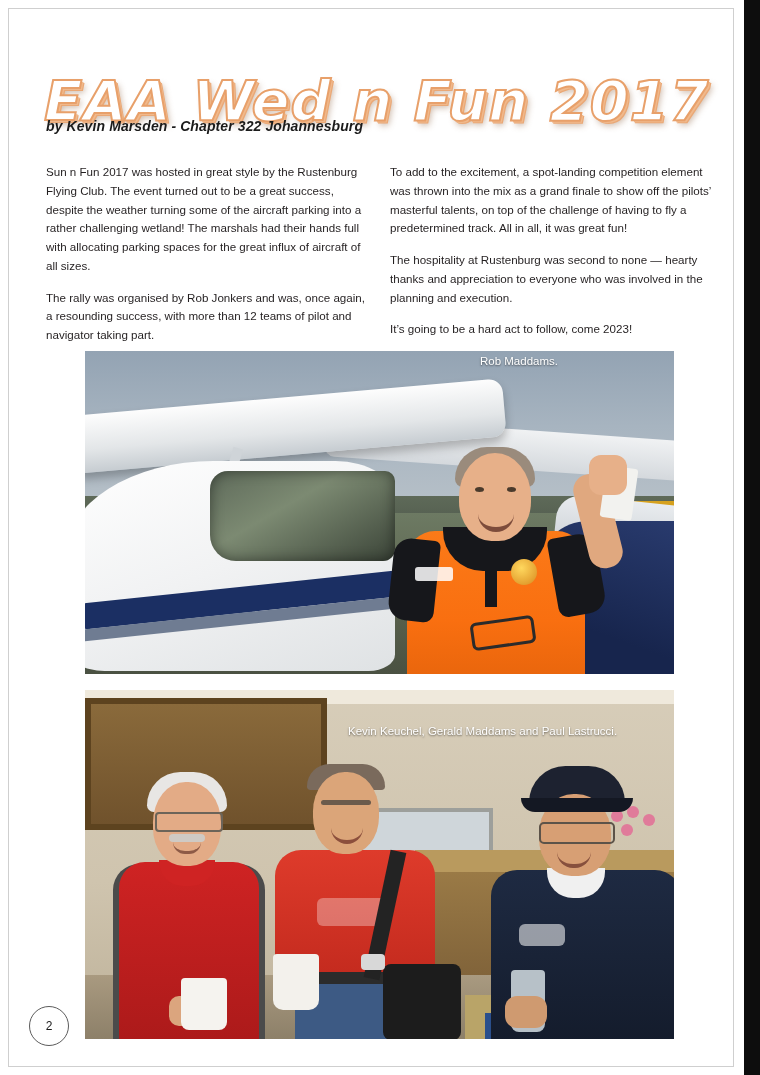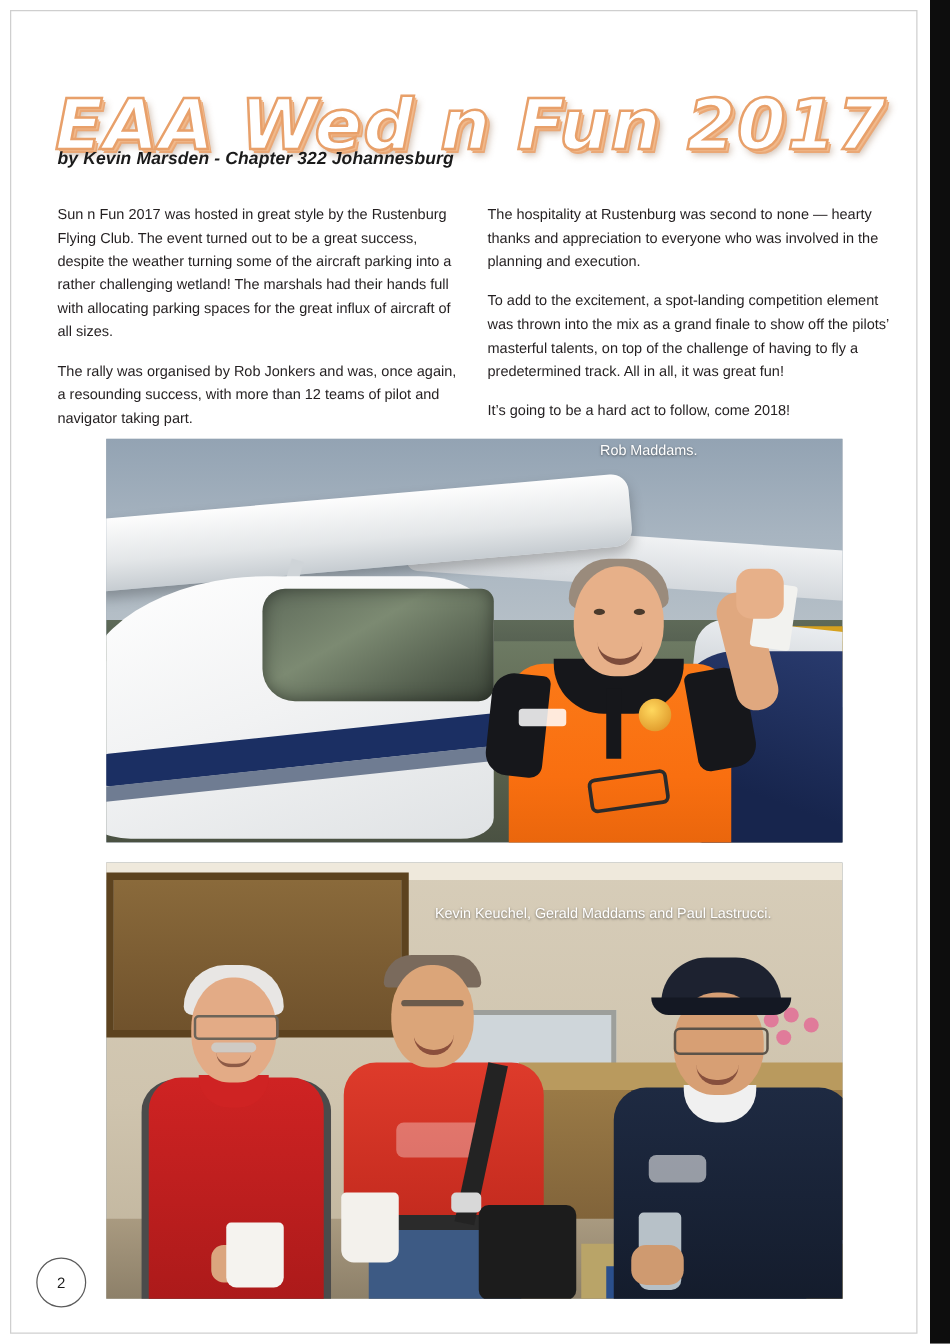--- a/index.html
+++ b/index.html
@@ -394,23 +394,23 @@
   <h1 class="title">EAA Wed n Fun 2017</h1>
 
   <div class="byline">by Kevin Marsden - Chapter 322 Johannesburg</div>
 
   <div class="col left">
     <p>Sun n Fun 2017 was hosted in great style by the Rustenburg Flying Club. The event turned out to be a great success, despite the weather turning some of the aircraft parking into a rather challenging wetland! The marshals had their hands full with allocating parking spaces for the great influx of aircraft of all sizes.</p>
     <p>The rally was organised by Rob Jonkers and was, once again, a resounding success, with more than 12 teams of pilot and navigator taking part.</p>
   </div>
 
   <div class="col right">
+    <p>To add to the excitement, a spot-landing competition element was thrown into the mix as a grand finale to show off the pilots’ masterful talents, on top of the challenge of having to fly a predetermined track. All in all, it was great fun!</p>
     <p>The hospitality at Rustenburg was second to none — hearty thanks and appreciation to everyone who was involved in the planning and execution.</p>
-    <p>To add to the excitement, a spot-landing competition element was thrown into the mix as a grand finale to show off the pilots’ masterful talents, on top of the challenge of having to fly a predetermined track. All in all, it was great fun!</p>
-    <p>It’s going to be a hard act to follow, come 2018!</p>
+    <p>It’s going to be a hard act to follow, come 2023!</p>
   </div>
 
   <div class="photo photo-1">
     <div class="p1-sky"></div>
     <div class="p1-treeline"></div>
     <div class="p1-ground"></div>
     <div class="p1-tail"></div>
     <div class="p1-wing2"></div>
     <div class="p1-wing"></div>
     <div class="p1-strut"></div>

